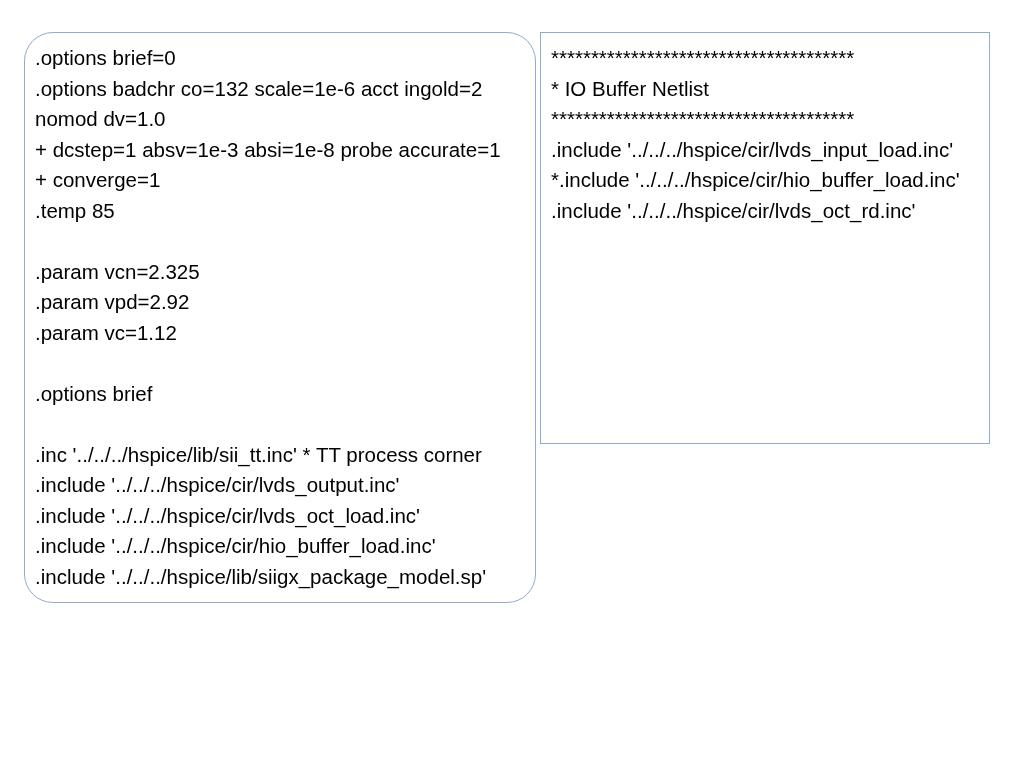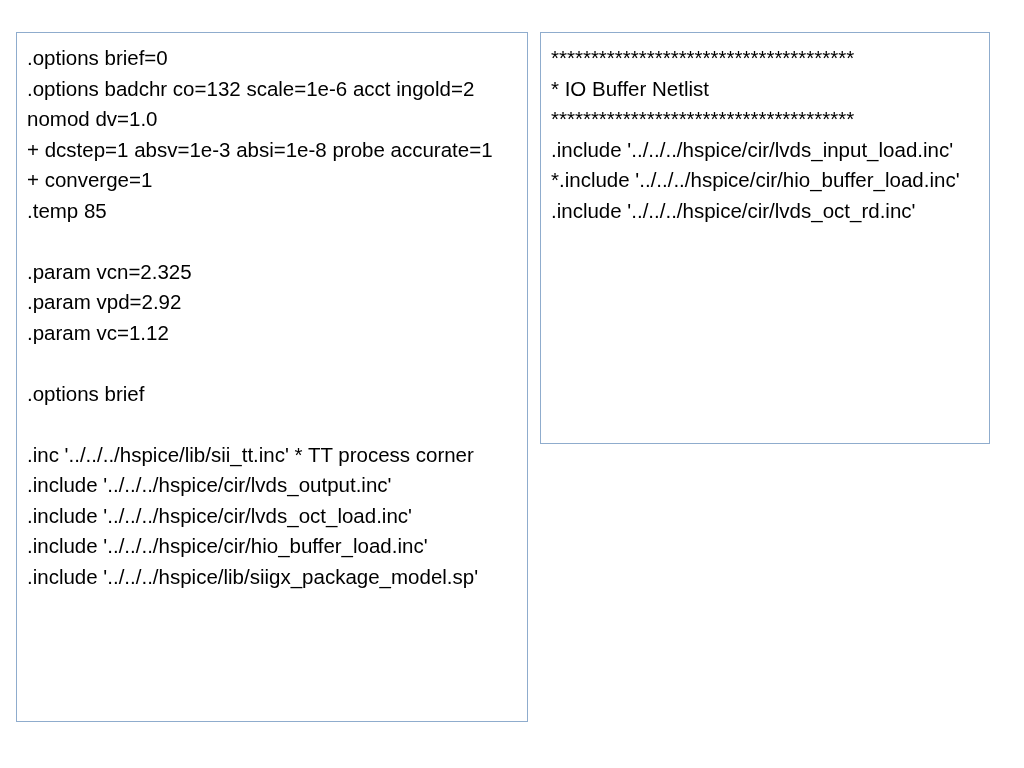--- a/index.html
+++ b/index.html
@@ -20,24 +20,25 @@
   .textbox {
     position: absolute;
     box-sizing: border-box;
     border: 1px solid #8faccd;
     background: #ffffff;
     padding: 10px 6px 8px 10px;
   }
 
   
   #box-left {
-    left: 16px;
+    left: 24px;
     top: 32px;
     width: 512px;
-    height: 690px;
+    height: 571px;
+    border-radius: 29px;
   }
 
   
   #box-right {
     left: 540px;
     top: 32px;
     width: 450px;
     height: 412px;
   }
 

